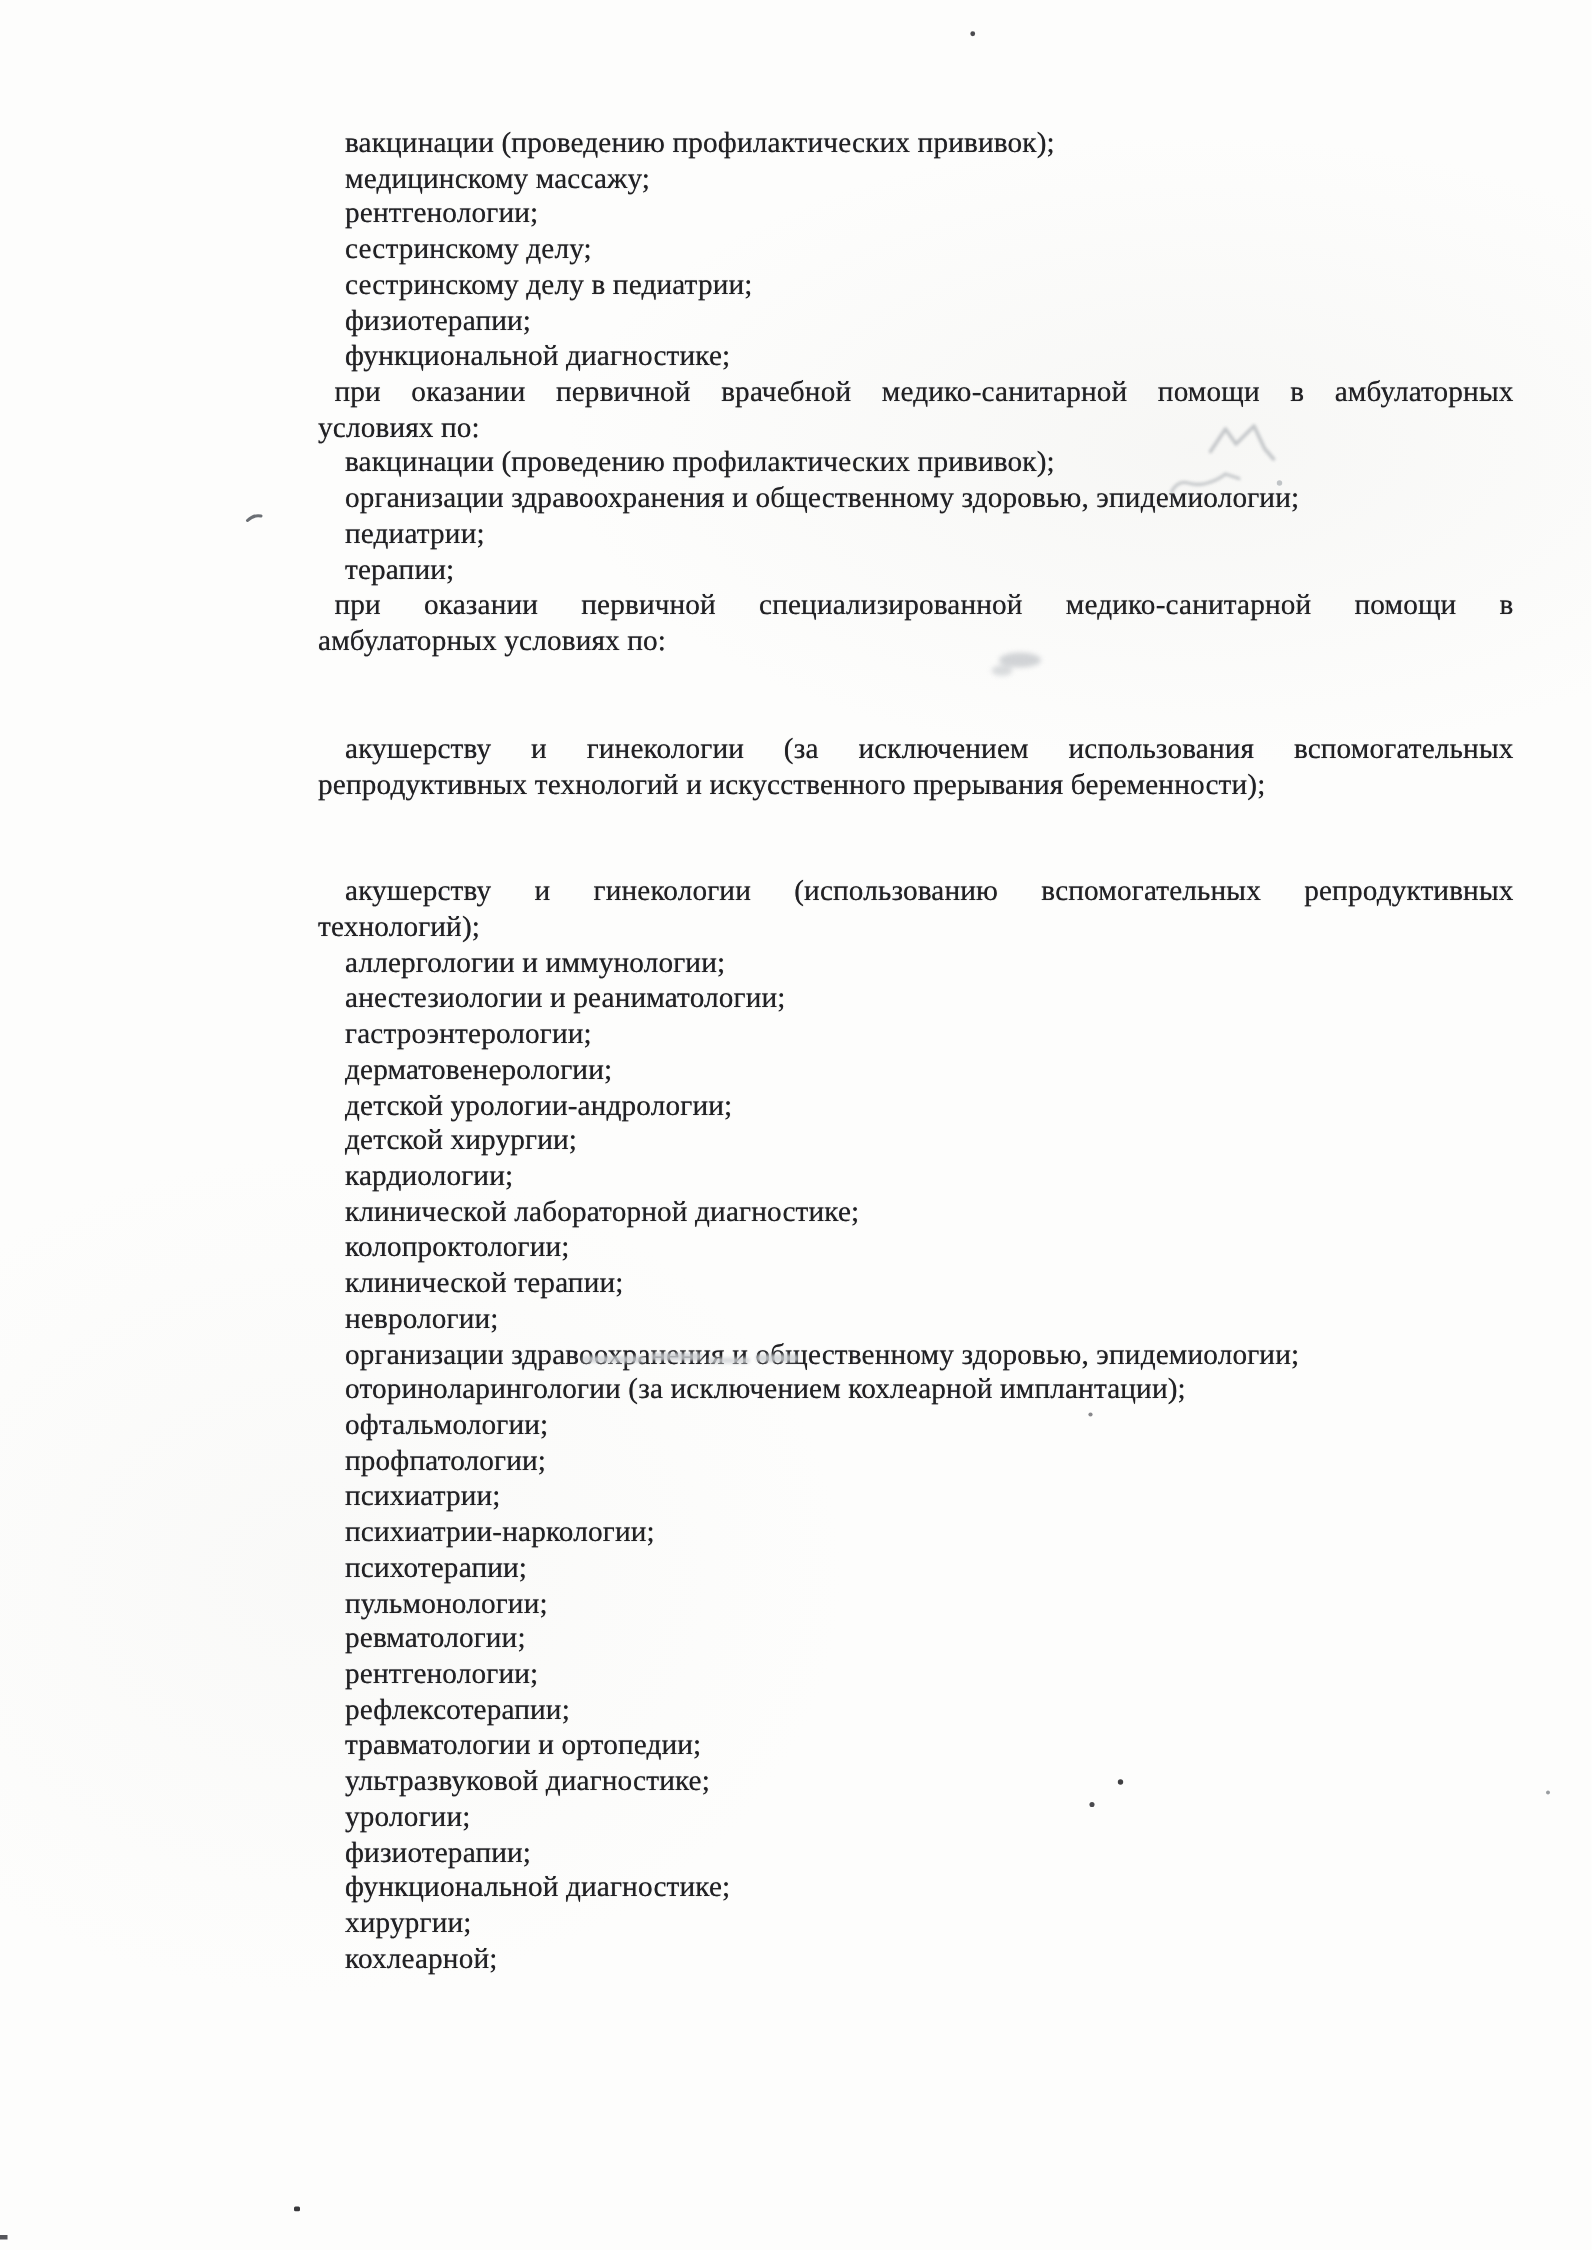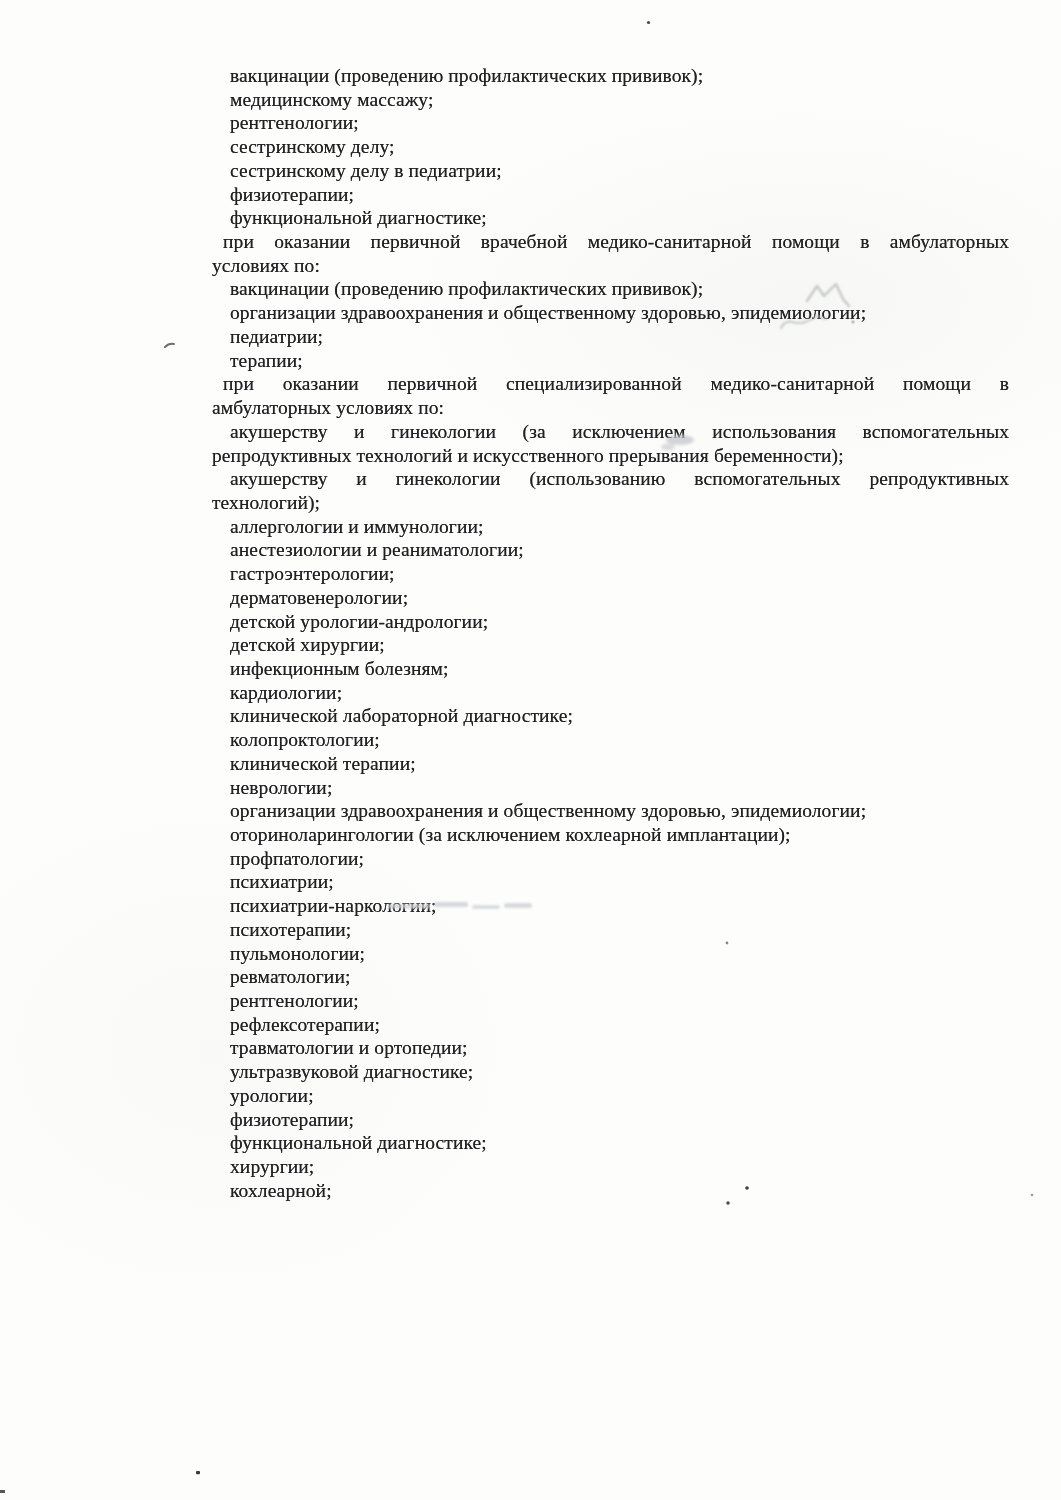--- a/index.html
+++ b/index.html
@@ -18,31 +18,31 @@
   .page::before {
     content: "";
     position: absolute; inset: 0;
     background:
       radial-gradient(ellipse 600px 300px at 75% 20%, rgba(235,235,232,0.35), rgba(255,255,255,0) 70%),
       radial-gradient(ellipse 500px 400px at 20% 70%, rgba(240,240,238,0.30), rgba(255,255,255,0) 70%);
     pointer-events: none;
   }
   .textblock {
     position: absolute;
-    left: 212px; top: 64px;
+    left: 212px; top: 84px;
     width: 797px;
     font-size: 19.5px;
     line-height: 23.72px;
     letter-spacing: 0.1px;
     color: #212124;
     text-shadow: 0 0 0.45px rgba(32,32,38,0.75);
   }
   .line { min-height: 23.72px; }
   .line.first.item      { padding-left: 18px; }
-  .line.first.para-item { padding-left: 18px; }
+  .line.first.para-item { padding-left: 18px; margin-top: 48px; }
   .line.first.para      { padding-left: 11px; }
   .line.jline {
     text-align: justify;
     text-align-last: justify;
   }
   .artifacts {
     position: absolute; inset: 0;
     width: 1061px; height: 1500px;
     pointer-events: none;
   }
@@ -73,28 +73,28 @@
       <div class="line first para-item jline">акушерству и гинекологии (за исключением использования вспомогательных</div>
       <div class="line wrap">репродуктивных технологий и искусственного прерывания беременности);</div>
       <div class="line first para-item jline">акушерству и гинекологии (использованию вспомогательных репродуктивных</div>
       <div class="line wrap">технологий);</div>
       <div class="line first item">аллергологии и иммунологии;</div>
       <div class="line first item">анестезиологии и реаниматологии;</div>
       <div class="line first item">гастроэнтерологии;</div>
       <div class="line first item">дерматовенерологии;</div>
       <div class="line first item">детской урологии-андрологии;</div>
       <div class="line first item">детской хирургии;</div>
-      <div class="line first item">инфекционным болезням;</div>
       <div class="line first item">кардиологии;</div>
       <div class="line first item">клинической лабораторной диагностике;</div>
       <div class="line first item">колопроктологии;</div>
       <div class="line first item">клинической терапии;</div>
       <div class="line first item">неврологии;</div>
       <div class="line first item">организации здравоохранения и общественному здоровью, эпидемиологии;</div>
       <div class="line first item">оториноларингологии (за исключением кохлеарной имплантации);</div>
+      <div class="line first item">офтальмологии;</div>
       <div class="line first item">профпатологии;</div>
       <div class="line first item">психиатрии;</div>
       <div class="line first item">психиатрии-наркологии;</div>
       <div class="line first item">психотерапии;</div>
       <div class="line first item">пульмонологии;</div>
       <div class="line first item">ревматологии;</div>
       <div class="line first item">рентгенологии;</div>
       <div class="line first item">рефлексотерапии;</div>
       <div class="line first item">травматологии и ортопедии;</div>
       <div class="line first item">ультразвуковой диагностике;</div>

